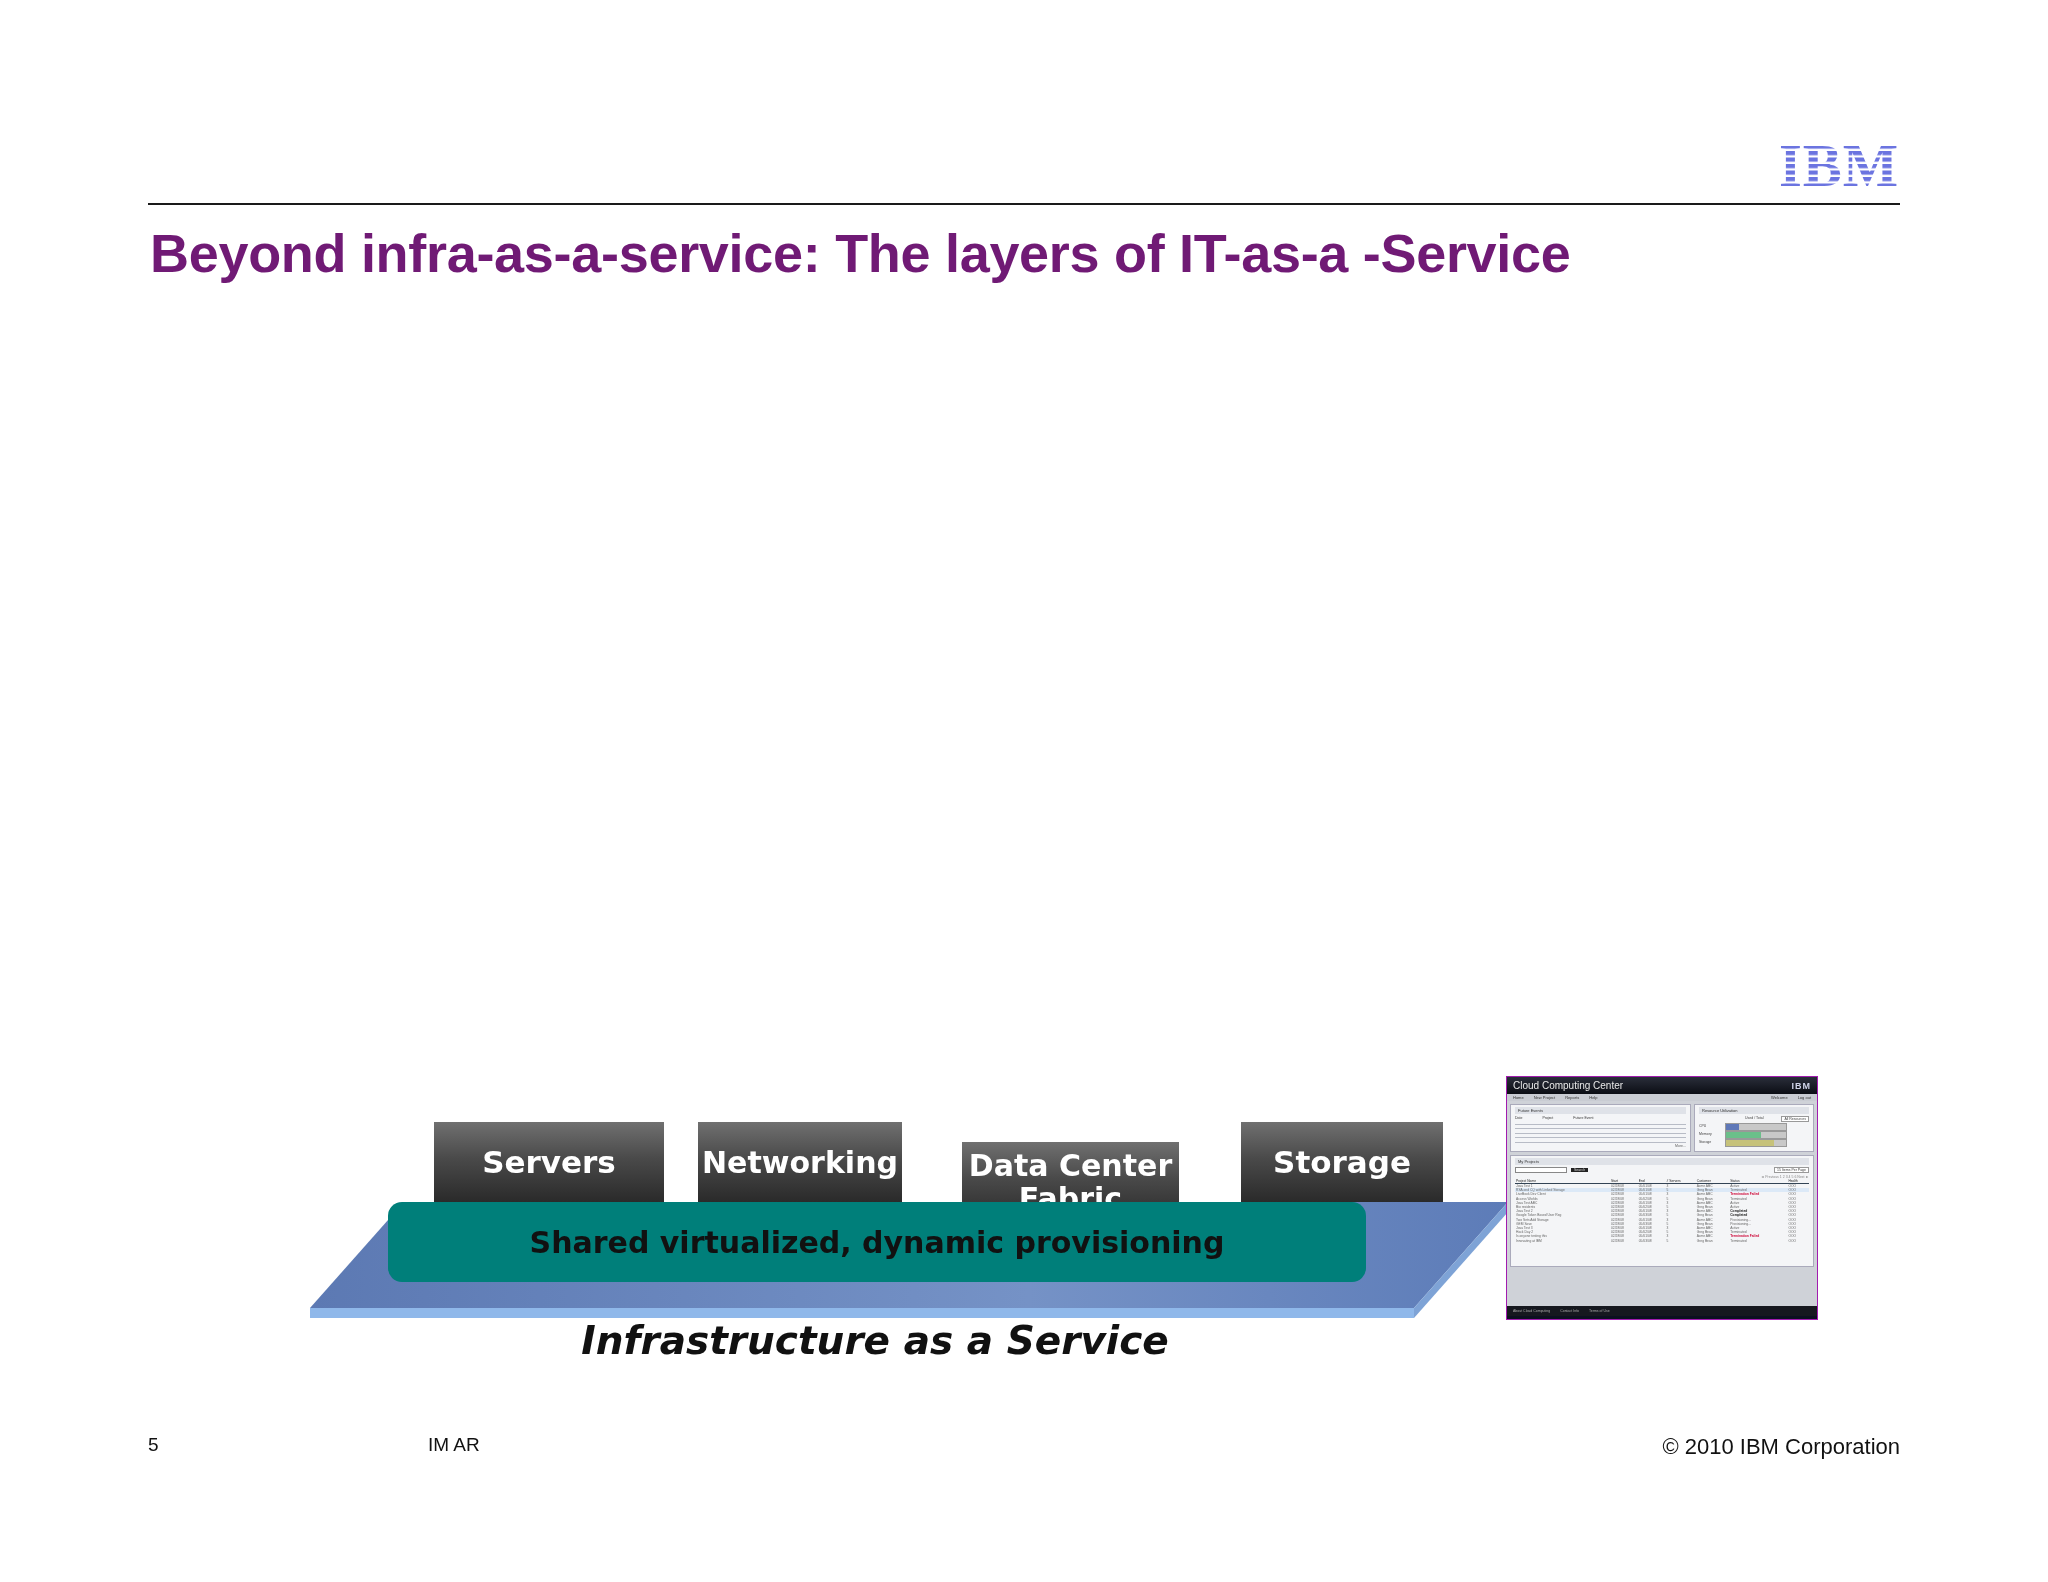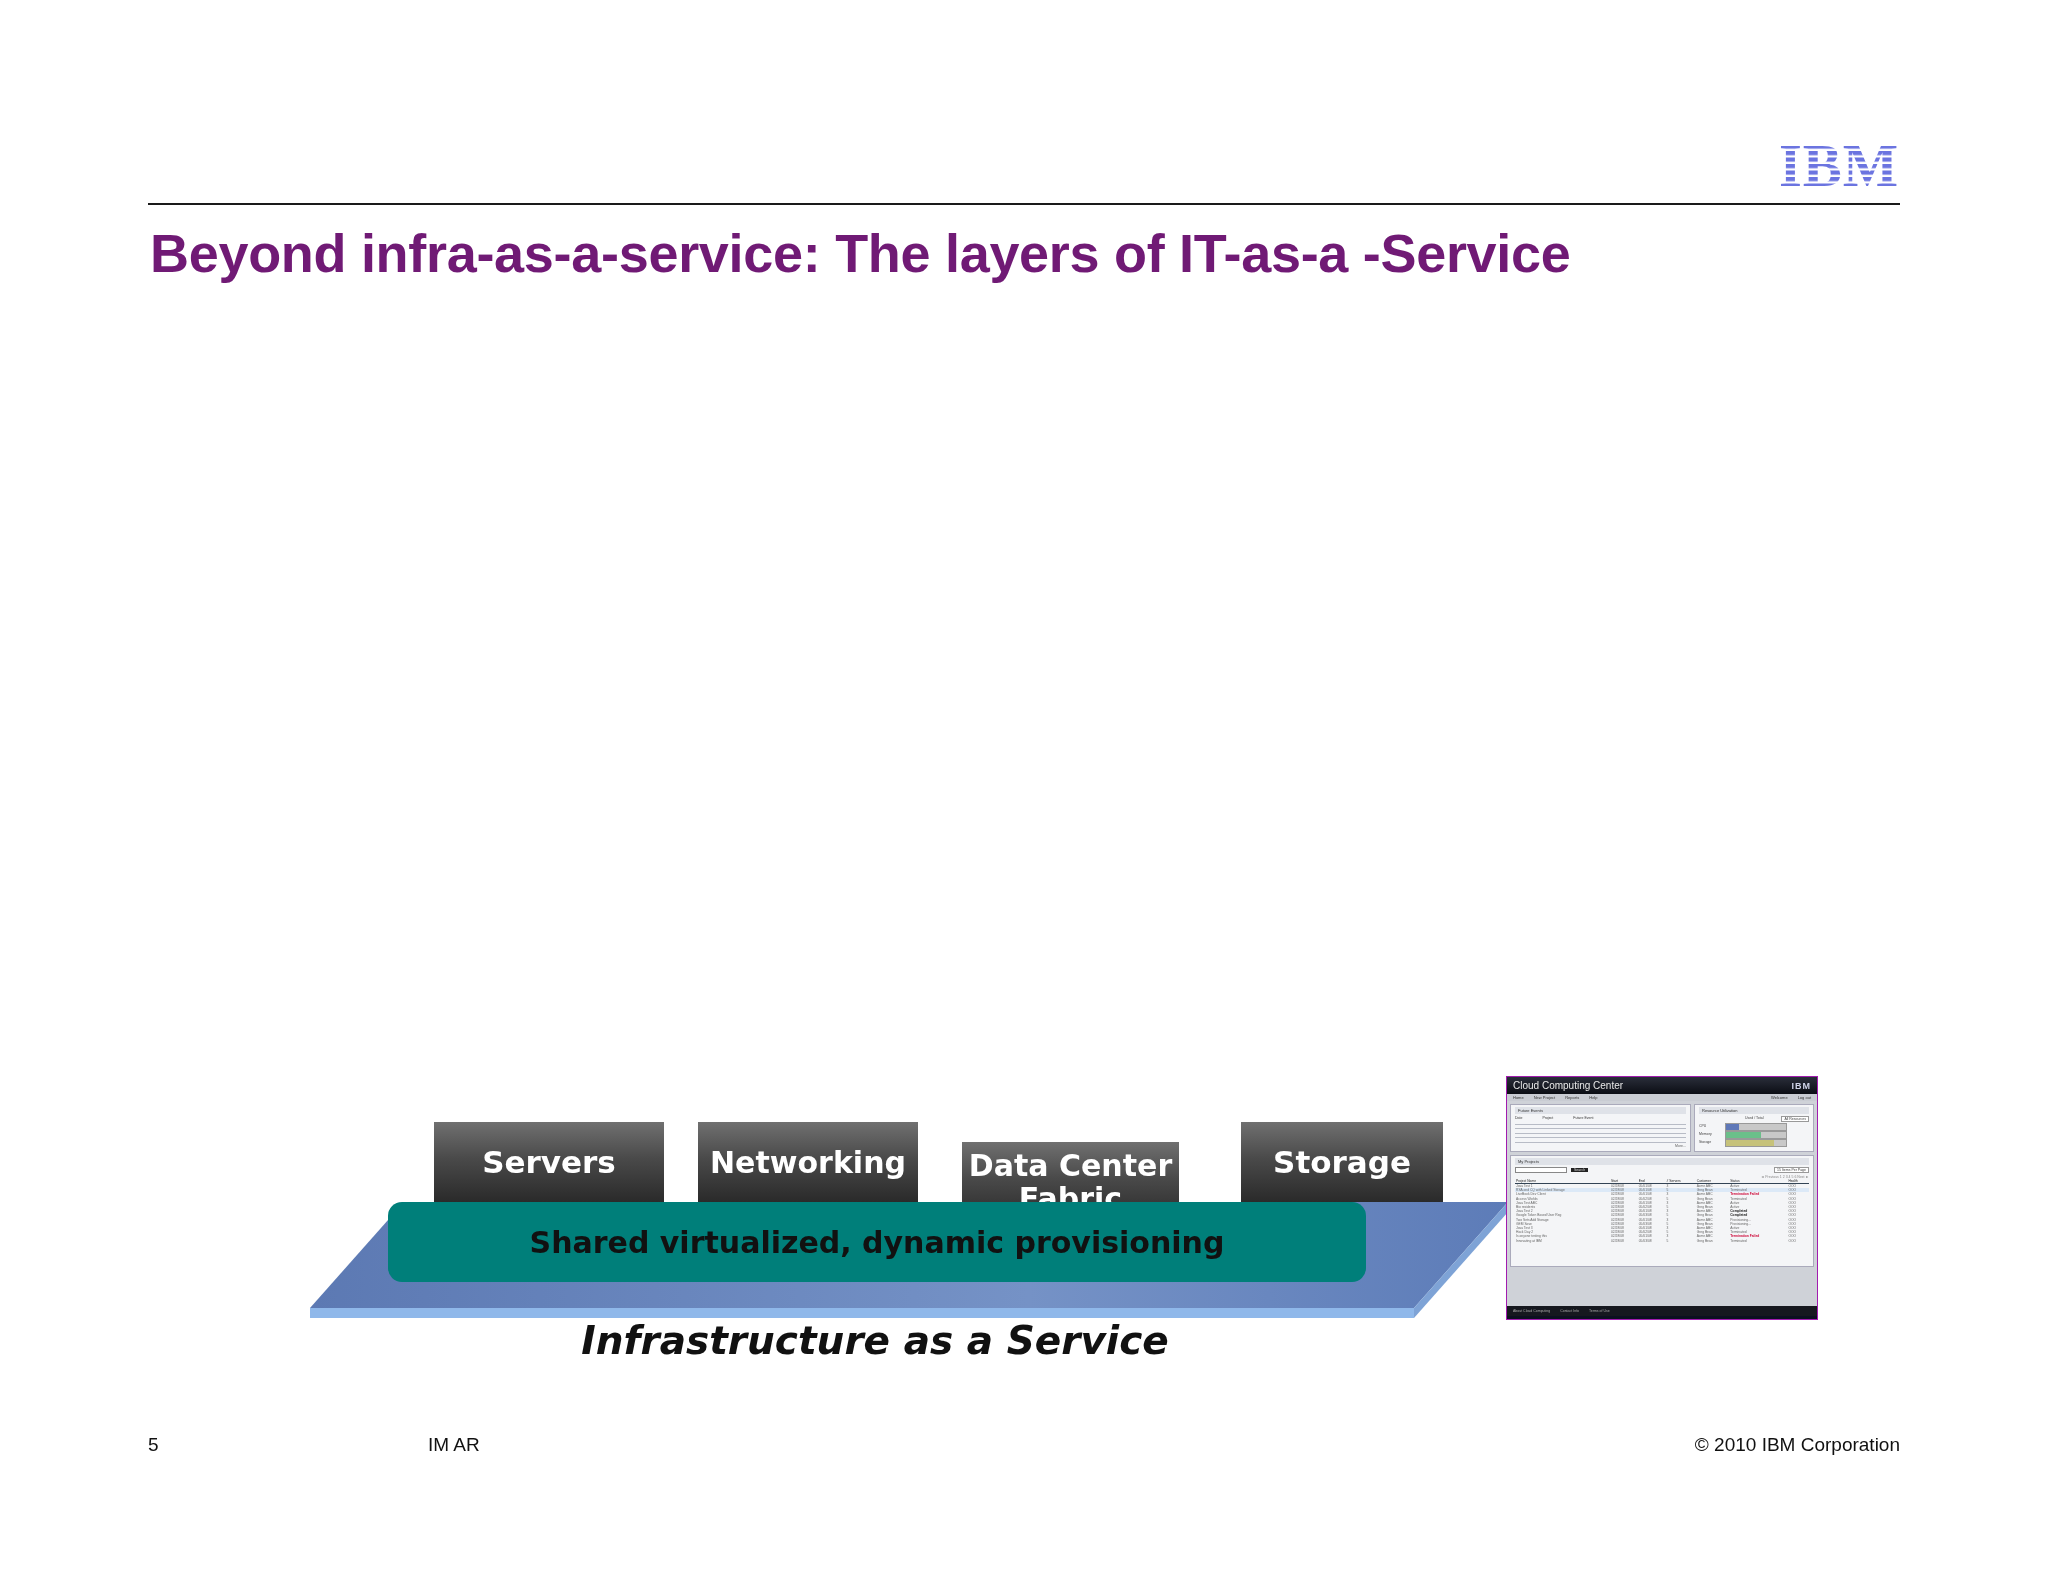--- a/index.html
+++ b/index.html
@@ -8,21 +8,21 @@
   .ibm-logo { position: absolute; left: 1778px; top: 138px; width: 122px; height: 52px; }
   .top-rule { position: absolute; left: 148px; top: 203px; width: 1752px; height: 2px; background: #1a1a1a; }
   .title { position: absolute; left: 150px; top: 222px; font-family: "Liberation Sans", sans-serif; font-weight: bold; font-size: 54px; color: #701a75; letter-spacing: -0.3px; white-space: nowrap; }
 
   
   .platform { position: absolute; left: 0; top: 0; width: 2048px; height: 1582px; pointer-events: none; }
   .platform svg { position: absolute; left: 0; top: 0; }
 
   .block { position: absolute; top: 1122px; height: 80px; background: linear-gradient(#707070 0%, #4a4a4a 45%, #2a2a2a 100%); color: #ffffff; font-family: "DejaVu Sans", sans-serif; font-weight: bold; font-size: 31px; display: flex; align-items: center; justify-content: center; text-align: center; line-height: 1.1; }
   .block.b1 { left: 434px; width: 230px; }
-  .block.b2 { left: 698px; width: 220px; font-size: 30px; }
+  .block.b2 { left: 698px; width: 204px; font-size: 30px; }
   .block.b3 { left: 962px; width: 217px; font-size: 30px; margin-top: 20px; }
   .block.b4 { left: 1241px; width: 202px; }
 
   .teal { position: absolute; left: 388px; top: 1202px; width: 978px; height: 80px; background: #007f7a; display: flex; align-items: center; justify-content: center; font-family: "DejaVu Sans", sans-serif; font-weight: bold; font-size: 30px; color: #111; border-radius: 14px; }
 
   .caption { position: absolute; left: 500px; top: 1318px; width: 750px; text-align: center; font-family: "DejaVu Sans", sans-serif; font-weight: bold; font-style: italic; font-size: 39px; color: #111; }
 
   
   .app { position: absolute; left: 1506px; top: 1076px; width: 310px; height: 242px; background: #0c1020; border: 1px solid #a21caf; overflow: hidden; font-family: "Liberation Sans", sans-serif; }
   .app-head { height: 17px; background: linear-gradient(#2a2e3a, #0b0d14); display: flex; justify-content: space-between; align-items: center; padding: 0 6px; }
@@ -43,21 +43,21 @@
   .ptable th { text-align: left; font-weight: normal; color: #222; border-bottom: 1px solid #345; padding: 0 1px; }
   .ptable td { padding: 0 1px; color: #666; line-height: 4.2px; }
   .ptable tr.hl td { background: #dce9f7; }
   .st-fail { color: #cc0033 !important; font-weight: bold; }
   .st-done { color: #111 !important; font-weight: bold; }
   .app-foot { height: 10px; background: #16181f; color: #aaa; font-size: 3.5px; display: flex; gap: 10px; padding: 0 6px; align-items: center; }
   .app-foot .sp { flex: 1; }
 
   .footer-page { position: absolute; left: 148px; top: 1434px; font-size: 19px; color: #111; }
   .footer-mid { position: absolute; left: 428px; top: 1434px; font-size: 19px; color: #111; }
-  .footer-copy { position: absolute; right: 148px; top: 1434px; font-size: 19px; color: #111; }
+  .footer-copy { position: absolute; right: 148px; top: 1434px; font-size: 22px; color: #111; }
 </style>
 </head>
 <body>
 
 <div class="ibm-logo">
   <svg width="122" height="52" viewBox="0 0 122 52">
     <defs>
       <pattern id="stripes" width="4" height="6.5" patternUnits="userSpaceOnUse">
         <rect width="4" height="4.2" fill="#6b74e0"></rect>
       </pattern>

